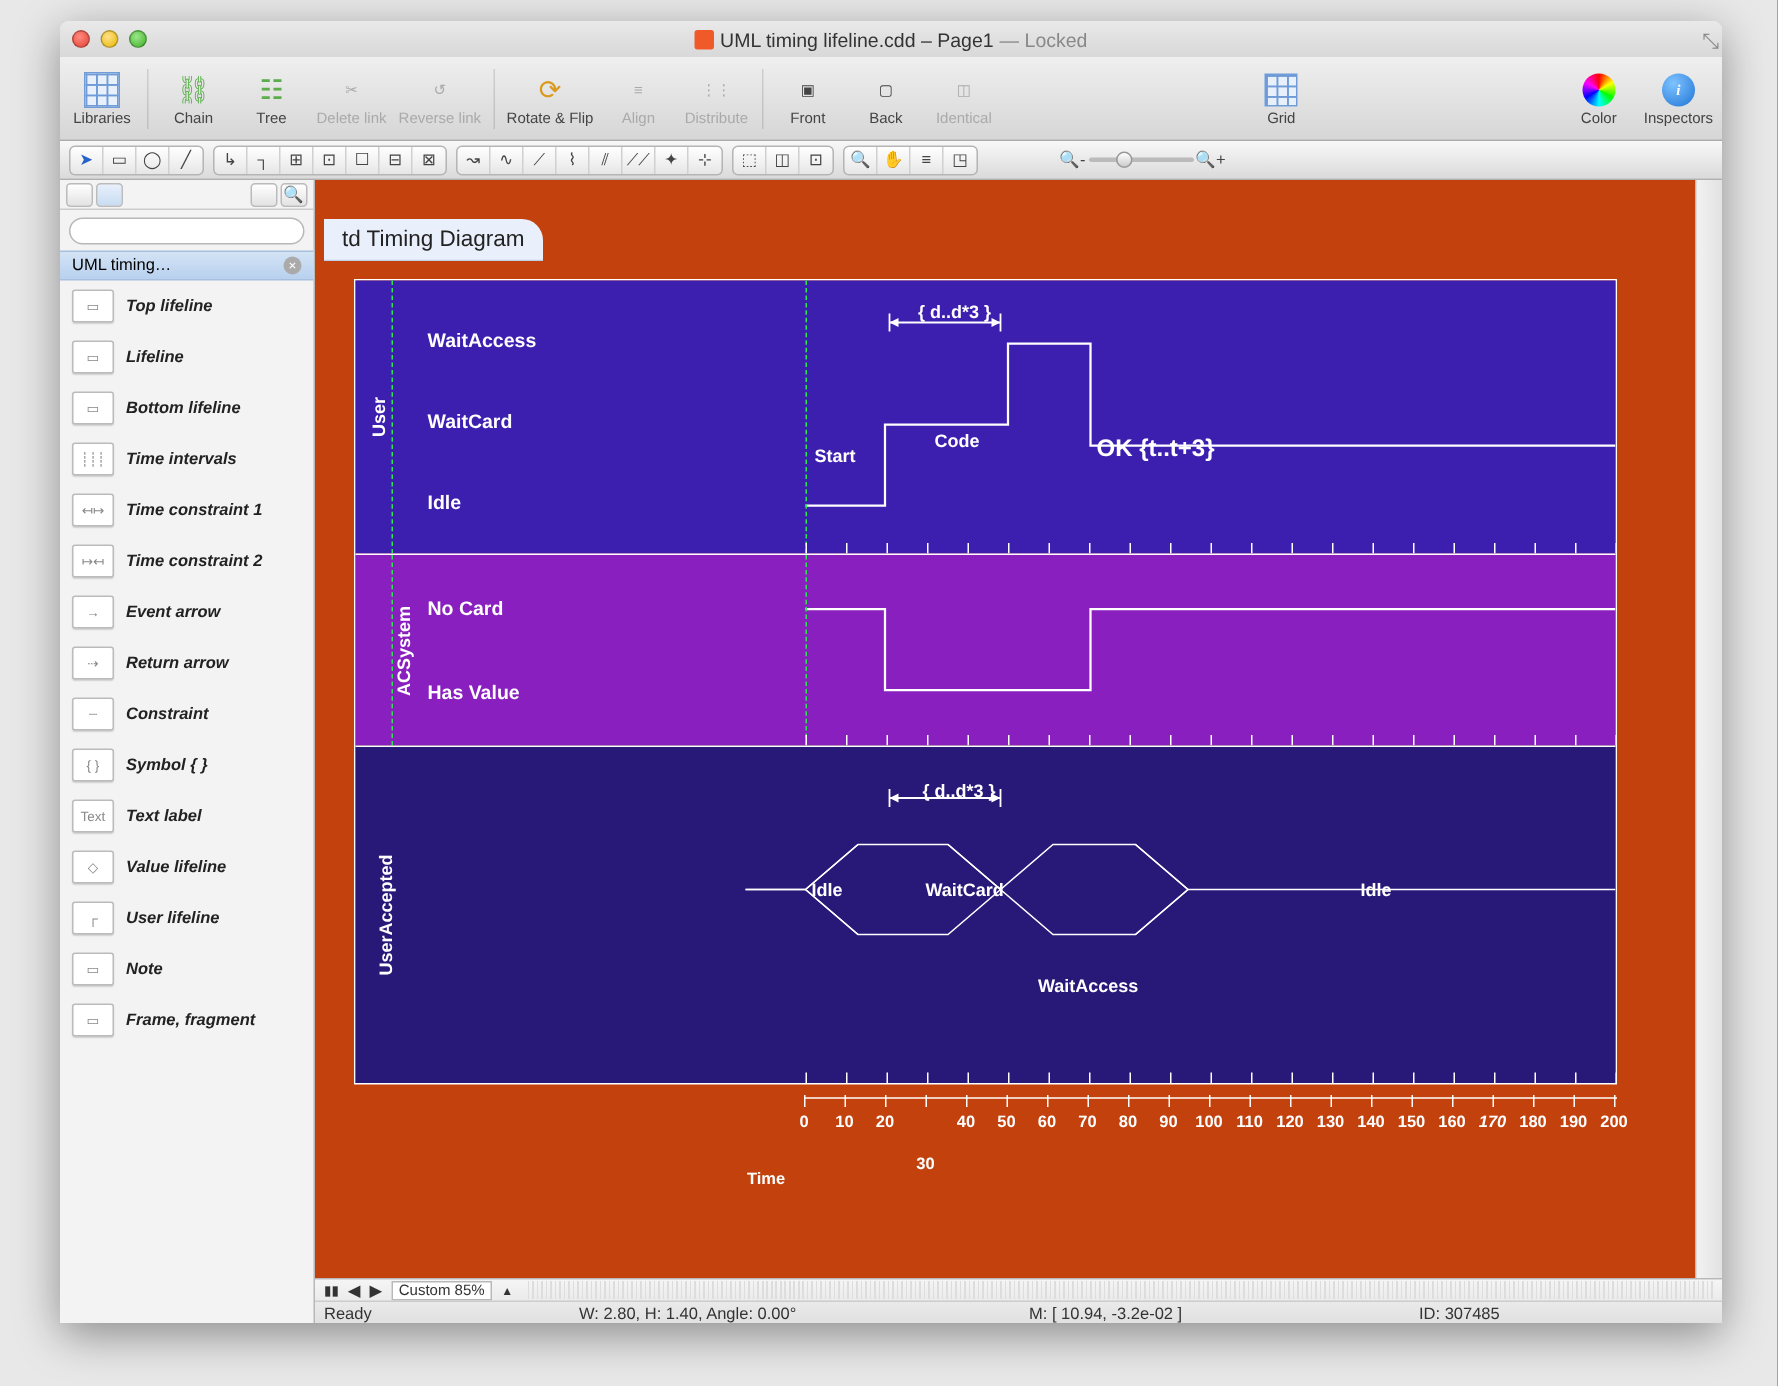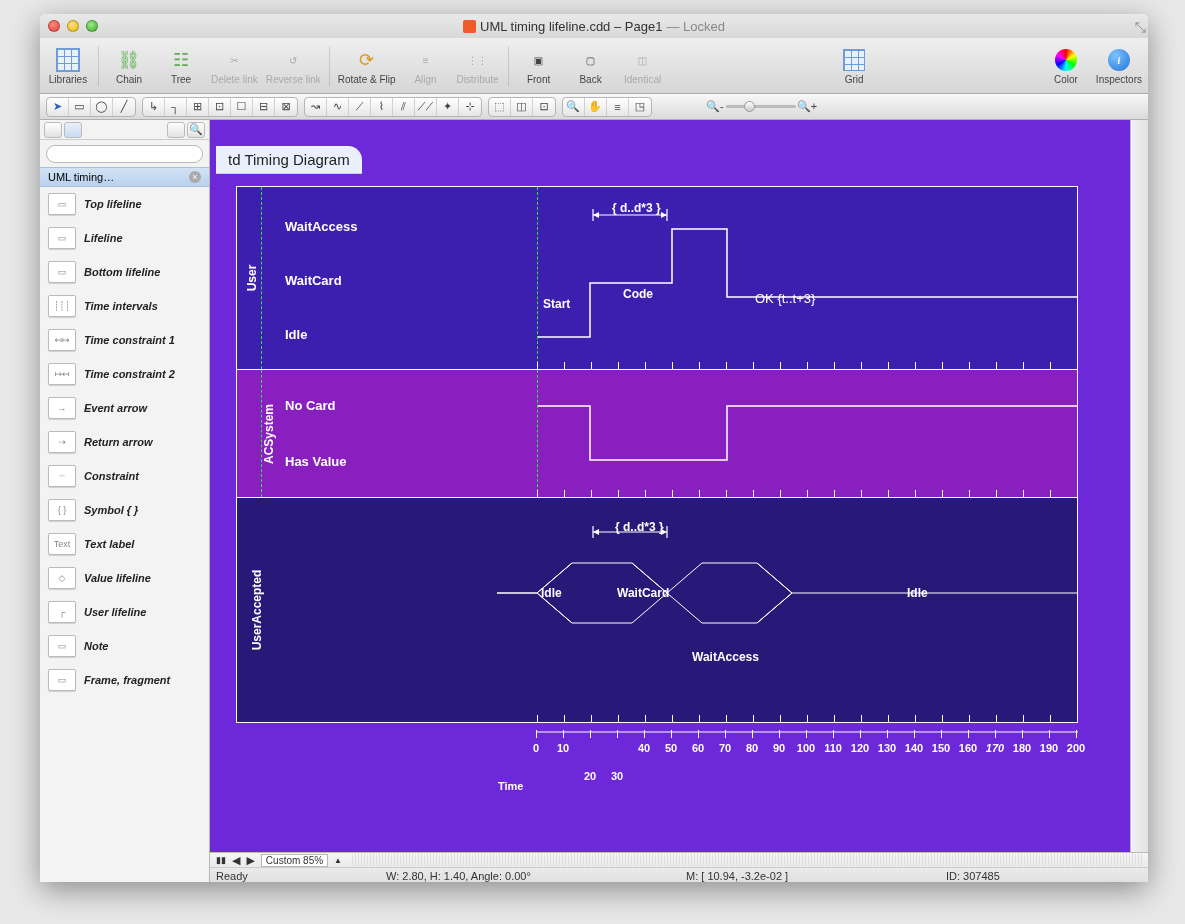--- a/index.html
+++ b/index.html
@@ -30,21 +30,21 @@
   .sbtop .mb{width:18px;height:16px;border:1px solid #BBB;border-radius:3px;background:linear-gradient(#FFF,#E2E2E2);}
   .sbsearch{padding:4px 6px;}
   .sbsearch input{width:100%; height:18px; border-radius:9px; border:1px solid #B8B8B8; padding:0 8px 0 20px; font-size:11px; background:#FFF;}
   .sbhdr{background:linear-gradient(#D3E3F5,#B8D1EE); border-top:1px solid #A8C0DE; border-bottom:1px solid #A8C0DE; font-size:11px; padding:3px 8px; display:flex; justify-content:space-between; align-items:center;}
   .sbhdr .x{width:12px;height:12px;border-radius:50%;background:#AAA;color:#FFF;font-size:9px;display:flex;align-items:center;justify-content:center;}
   .sblist{flex:1; overflow:auto;}
   .sbitem{display:flex; align-items:center; gap:8px; padding:6px 8px;}
   .sbitem .thumb{width:28px;height:22px;background:#FFF;border:1px solid #BBB;border-radius:2px;display:flex;align-items:center;justify-content:center;font-size:9px;color:#888; box-shadow:0 1px 1px rgba(0,0,0,0.15);}
   .sbitem .lbl{font-size:11px; font-style:italic; font-weight:bold; color:#222;}
   .canvaswrap{flex:1; background:#FFF; position:relative; overflow:hidden;}
-  .canvas { position:absolute; top:0; left:0; right:18px; bottom:30px; background:#6d28d9; }
+  .canvas { position:absolute; top:0; left:0; right:18px; bottom:30px; background:#c2410c; }
   .tdtab { position:absolute; top:26px; left:6px; background:#EAF0FB; color:#222; font-size:15px; padding:5px 12px; border-top-right-radius:14px; border-bottom:1px solid #C0CFE6;}
   .frame { position:absolute; top:66px; left:26px; width:842px; border:1px solid #FFF;}
   .lane { position:relative; color:#FFF; }
   .lane.user{background:#3D1FB0;height:182px;}
   .lane.ac  {background:#8A1FC0;height:128px;}
   .lane.ua  {background:#281878;height:225px;}
   .lanelabel{position:absolute; left:2px; top:50%; transform: translateY(-50%) rotate(-90deg); transform-origin:center; font-size:12px; font-weight:bold; white-space:nowrap;}
   .ticks{position:absolute; left:300px; right:0; bottom:0; height:8px;}
   .ticks span{position:absolute; bottom:0; width:1px; height:7px; background:#FFF;}
   .dashv{position:absolute; top:0; bottom:0; border-left:1px dashed #2CE64F;}
@@ -297,21 +297,21 @@
             <div style="position:absolute;left:48px;top:140px;font-size:13px;font-weight:bold;">Idle</div>
 
             <svg style="position:absolute;left:0;top:0;width:100%;height:100%;">
               <path d="M 300 150 L 353 150 L 353 96 L 435 96 L 435 42 L 490 42 L 490 110 L 840 110" stroke="#FFF" stroke-width="1.5" fill="none"></path>
               <path d="M 356 34 L 356 22 M 430 34 L 430 22 M 356 28 L 430 28" stroke="#FFF" stroke-width="1.2" fill="none"></path>
               <path d="M 356 28 L 362 25 L 362 31 Z M 430 28 L 424 25 L 424 31 Z" fill="#FFF"></path>
             </svg>
             <div style="position:absolute;left:375px;top:14px;font-size:12px;font-weight:bold;">{ d..d*3 }</div>
             <div style="position:absolute;left:306px;top:110px;font-size:12px;font-weight:bold;">Start</div>
             <div style="position:absolute;left:386px;top:100px;font-size:12px;font-weight:bold;">Code</div>
-            <div style="position:absolute;left:518px;top:104px;font-size:13px;font-weight:normal;">OK {t..t+3}</div>
+            <div style="position:absolute;left:494px;top:104px;font-size:16px;font-weight:bold;">OK {t..t+3}</div>
             <div class="dashv" style="left:24px;"></div>
             <div class="dashv" style="left:300px;"></div>
             <div class="ticks" id="ticks-user">
                 <span style="left: 0px;"></span>
                 <span style="left: 27px;"></span>
                 <span style="left: 54px;"></span>
                 <span style="left: 81px;"></span>
                 <span style="left: 108px;"></span>
                 <span style="left: 135px;"></span>
                 <span style="left: 162px;"></span>
@@ -415,21 +415,21 @@
         <div class="timeaxis">
           <span style="position:absolute;left:262px;top:10px;margin-top:40px;">Time</span>
           <svg style="position:absolute;left:300px;top:0;width:542px;height:14px;">
             <line x1="0" y1="2" x2="542" y2="2" stroke="#FFF"></line>
           </svg>
           <div id="tick-labels">
               <span class="tlabel" style="left: 300px; top: 12px;">0</span>
               <span style="position: absolute; left: 300px; top: 0px; width: 1px; height: 8px; background: rgb(255, 255, 255);"></span>
               <span class="tlabel" style="left: 327px; top: 12px;">10</span>
               <span style="position: absolute; left: 327px; top: 0px; width: 1px; height: 8px; background: rgb(255, 255, 255);"></span>
-              <span class="tlabel" style="left: 354px; top: 12px; margin-top: 28px;">20</span>
+              <span class="tlabel" style="left: 354px; top: 12px;">20</span>
               <span style="position: absolute; left: 354px; top: 0px; width: 1px; height: 8px; background: rgb(255, 255, 255);"></span>
               <span class="tlabel" style="left: 381px; top: 12px; margin-top: 28px;">30</span>
               <span style="position: absolute; left: 381px; top: 0px; width: 1px; height: 8px; background: rgb(255, 255, 255);"></span>
               <span class="tlabel" style="left: 408px; top: 12px;">40</span>
               <span style="position: absolute; left: 408px; top: 0px; width: 1px; height: 8px; background: rgb(255, 255, 255);"></span>
               <span class="tlabel" style="left: 435px; top: 12px;">50</span>
               <span style="position: absolute; left: 435px; top: 0px; width: 1px; height: 8px; background: rgb(255, 255, 255);"></span>
               <span class="tlabel" style="left: 462px; top: 12px;">60</span>
               <span style="position: absolute; left: 462px; top: 0px; width: 1px; height: 8px; background: rgb(255, 255, 255);"></span>
               <span class="tlabel" style="left: 489px; top: 12px;">70</span>

